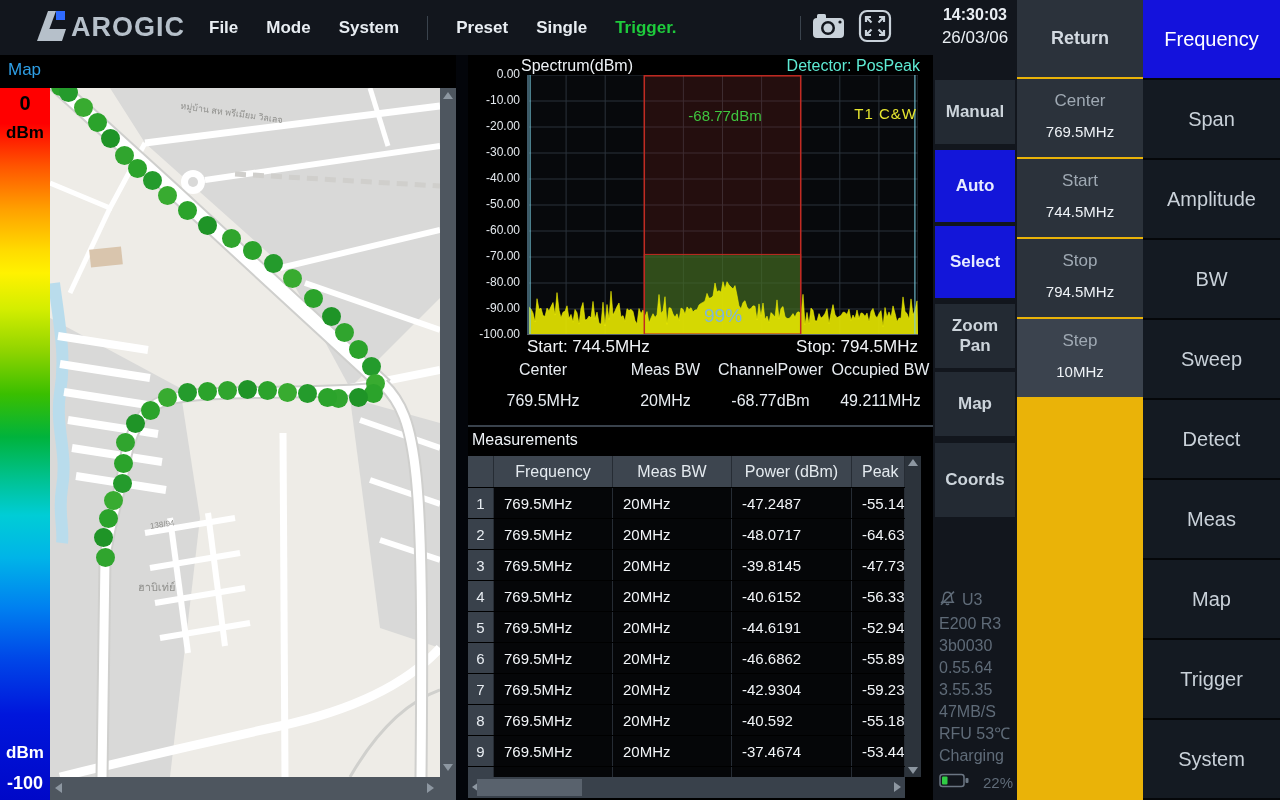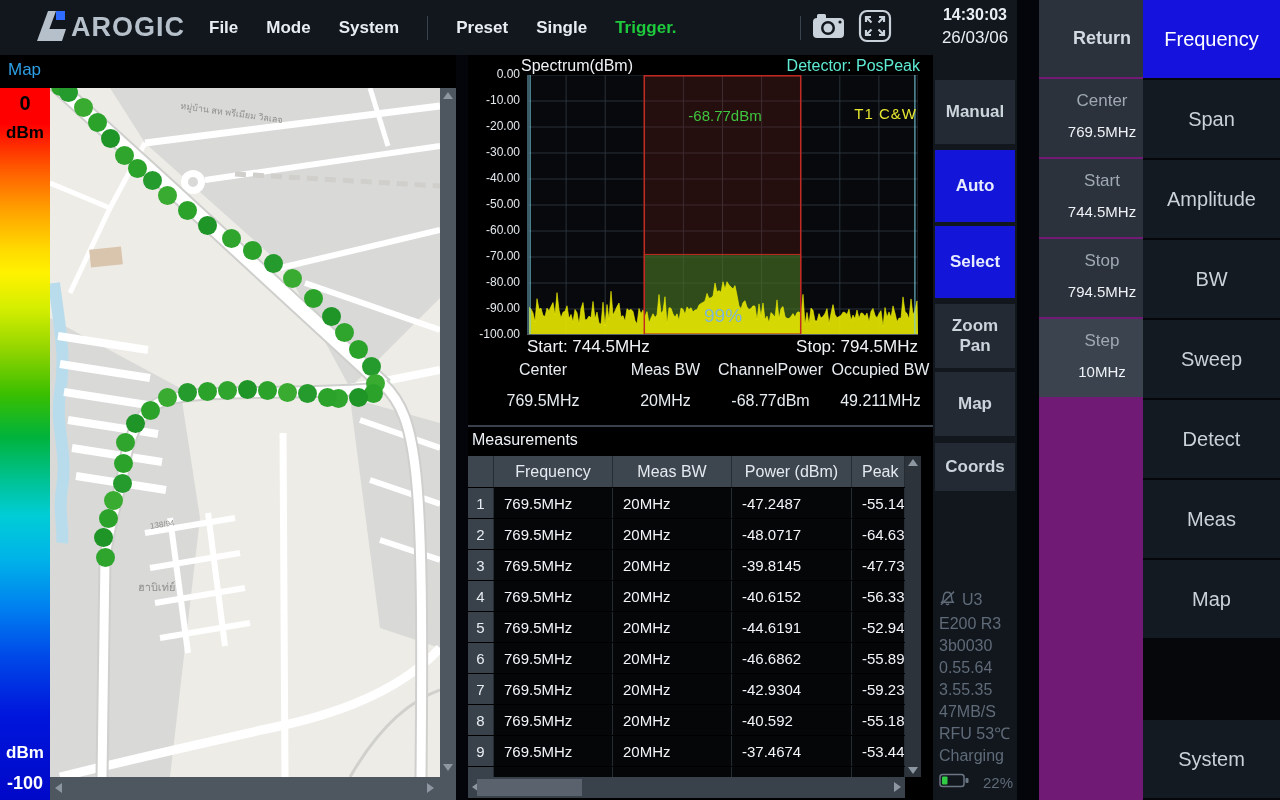--- a/index.html
+++ b/index.html
@@ -80,21 +80,21 @@
   .clock .t{font-size:16px;font-weight:700;}
   .clock .d{font-size:17px;margin-top:4px;}
   .sbtn{position:absolute;left:2px;width:80px;background:#232a33;color:#ccd4db;font-size:17px;font-weight:700;display:flex;align-items:center;justify-content:center;text-align:center;line-height:1.15;cursor:default;}
   .sbtn.blue{background:#1316d9;color:#e8ecff;}
   .status{position:absolute;left:6px;top:590px;width:78px;color:#5f6b78;font-size:16px;}
   .status .dev{display:flex;align-items:center;gap:6px;height:20px;}
   .status .line{margin-top:6px;line-height:16px;}
   .battrow{position:absolute;left:6px;top:773px;display:flex;align-items:center;gap:14px;color:#5f6b78;font-size:15px;}
 
   
-  .col-return{left:1039px;top:0;width:126px;height:800px;background:#701a75;}
+  .col-return{left:1017px;top:0;width:126px;height:800px;background:#eab308;}
   .return-btn{position:absolute;left:0;top:0;width:126px;height:77px;background:#2b323b;color:#d3dae1;font-size:18px;font-weight:700;display:flex;align-items:center;justify-content:center;cursor:default;}
   .param{position:absolute;left:0;width:126px;height:78px;background:#2b323b;text-align:center;}
   .param.hl{background:#3b434e;}
   .param .pl{color:#9fa9b3;font-size:17px;margin-top:12px;}
   .param .pv{color:#eef2f6;font-size:15px;margin-top:12px;}
 
   
   .col-menu{left:1143px;top:0;width:137px;height:800px;background:#05070a;}
   .menu-item{position:absolute;left:0;width:137px;height:78px;background:#141a22;color:#c9d1d9;font-size:20px;display:flex;align-items:center;justify-content:center;cursor:default;}
   .menu-item.active{background:#1412dc;color:#fff;}
@@ -443,21 +443,21 @@
   <div class="col-mid abs">
     <div class="clock">
       <div class="t">14:30:03</div>
       <div class="d">26/03/06</div>
     </div>
     <div class="sbtn" style="top:80px;height:64px;">Manual</div>
     <div class="sbtn blue" style="top:150px;height:72px;">Auto</div>
     <div class="sbtn blue" style="top:226px;height:72px;">Select</div>
     <div class="sbtn" style="top:304px;height:64px;">Zoom Pan</div>
     <div class="sbtn" style="top:372px;height:64px;">Map</div>
-    <div class="sbtn" style="top:443px;height:48px;">Coords</div>
+    <div class="sbtn" style="top:443px;height:74px;">Coords</div>
 
     <div class="status">
       <div class="dev">
         <span>
           <svg width="17" height="17" viewBox="0 0 17 17">
             <path d="M8.5 2.2 C5.8 2.2 4.7 4.4 4.5 7 L4 10.5 L2.8 12.2 H14.2 L13 10.5 L12.5 7 C12.3 4.4 11.2 2.2 8.5 2.2 Z" fill="none" stroke="#5f6b78" stroke-width="1.4"></path>
             <path d="M7 13.6 a1.7 1.7 0 0 0 3 0" stroke="#5f6b78" fill="none" stroke-width="1.4"></path>
             <line x1="2" y1="14.8" x2="15" y2="1.6" stroke="#5f6b78" stroke-width="1.5"></line>
           </svg>
         </span>
@@ -505,16 +505,17 @@
 
   <div class="col-menu abs">
     <div class="menu-item active" style="top:0;">Frequency</div>
     <div class="menu-item" style="top:160px;">Amplitude</div>
     <div class="menu-item" style="top:80px;">Span</div>
     <div class="menu-item" style="top:240px;">BW</div>
     <div class="menu-item" style="top:320px;">Sweep</div>
     <div class="menu-item" style="top:400px;">Detect</div>
     <div class="menu-item" style="top:480px;">Meas</div>
     <div class="menu-item" style="top:560px;">Map</div>
+    <div class="menu-item" style="top:640px;">Trigger</div>
     <div class="menu-item" style="top:720px;">System</div>
   </div>
 
 </div>
 
 </body></html>

